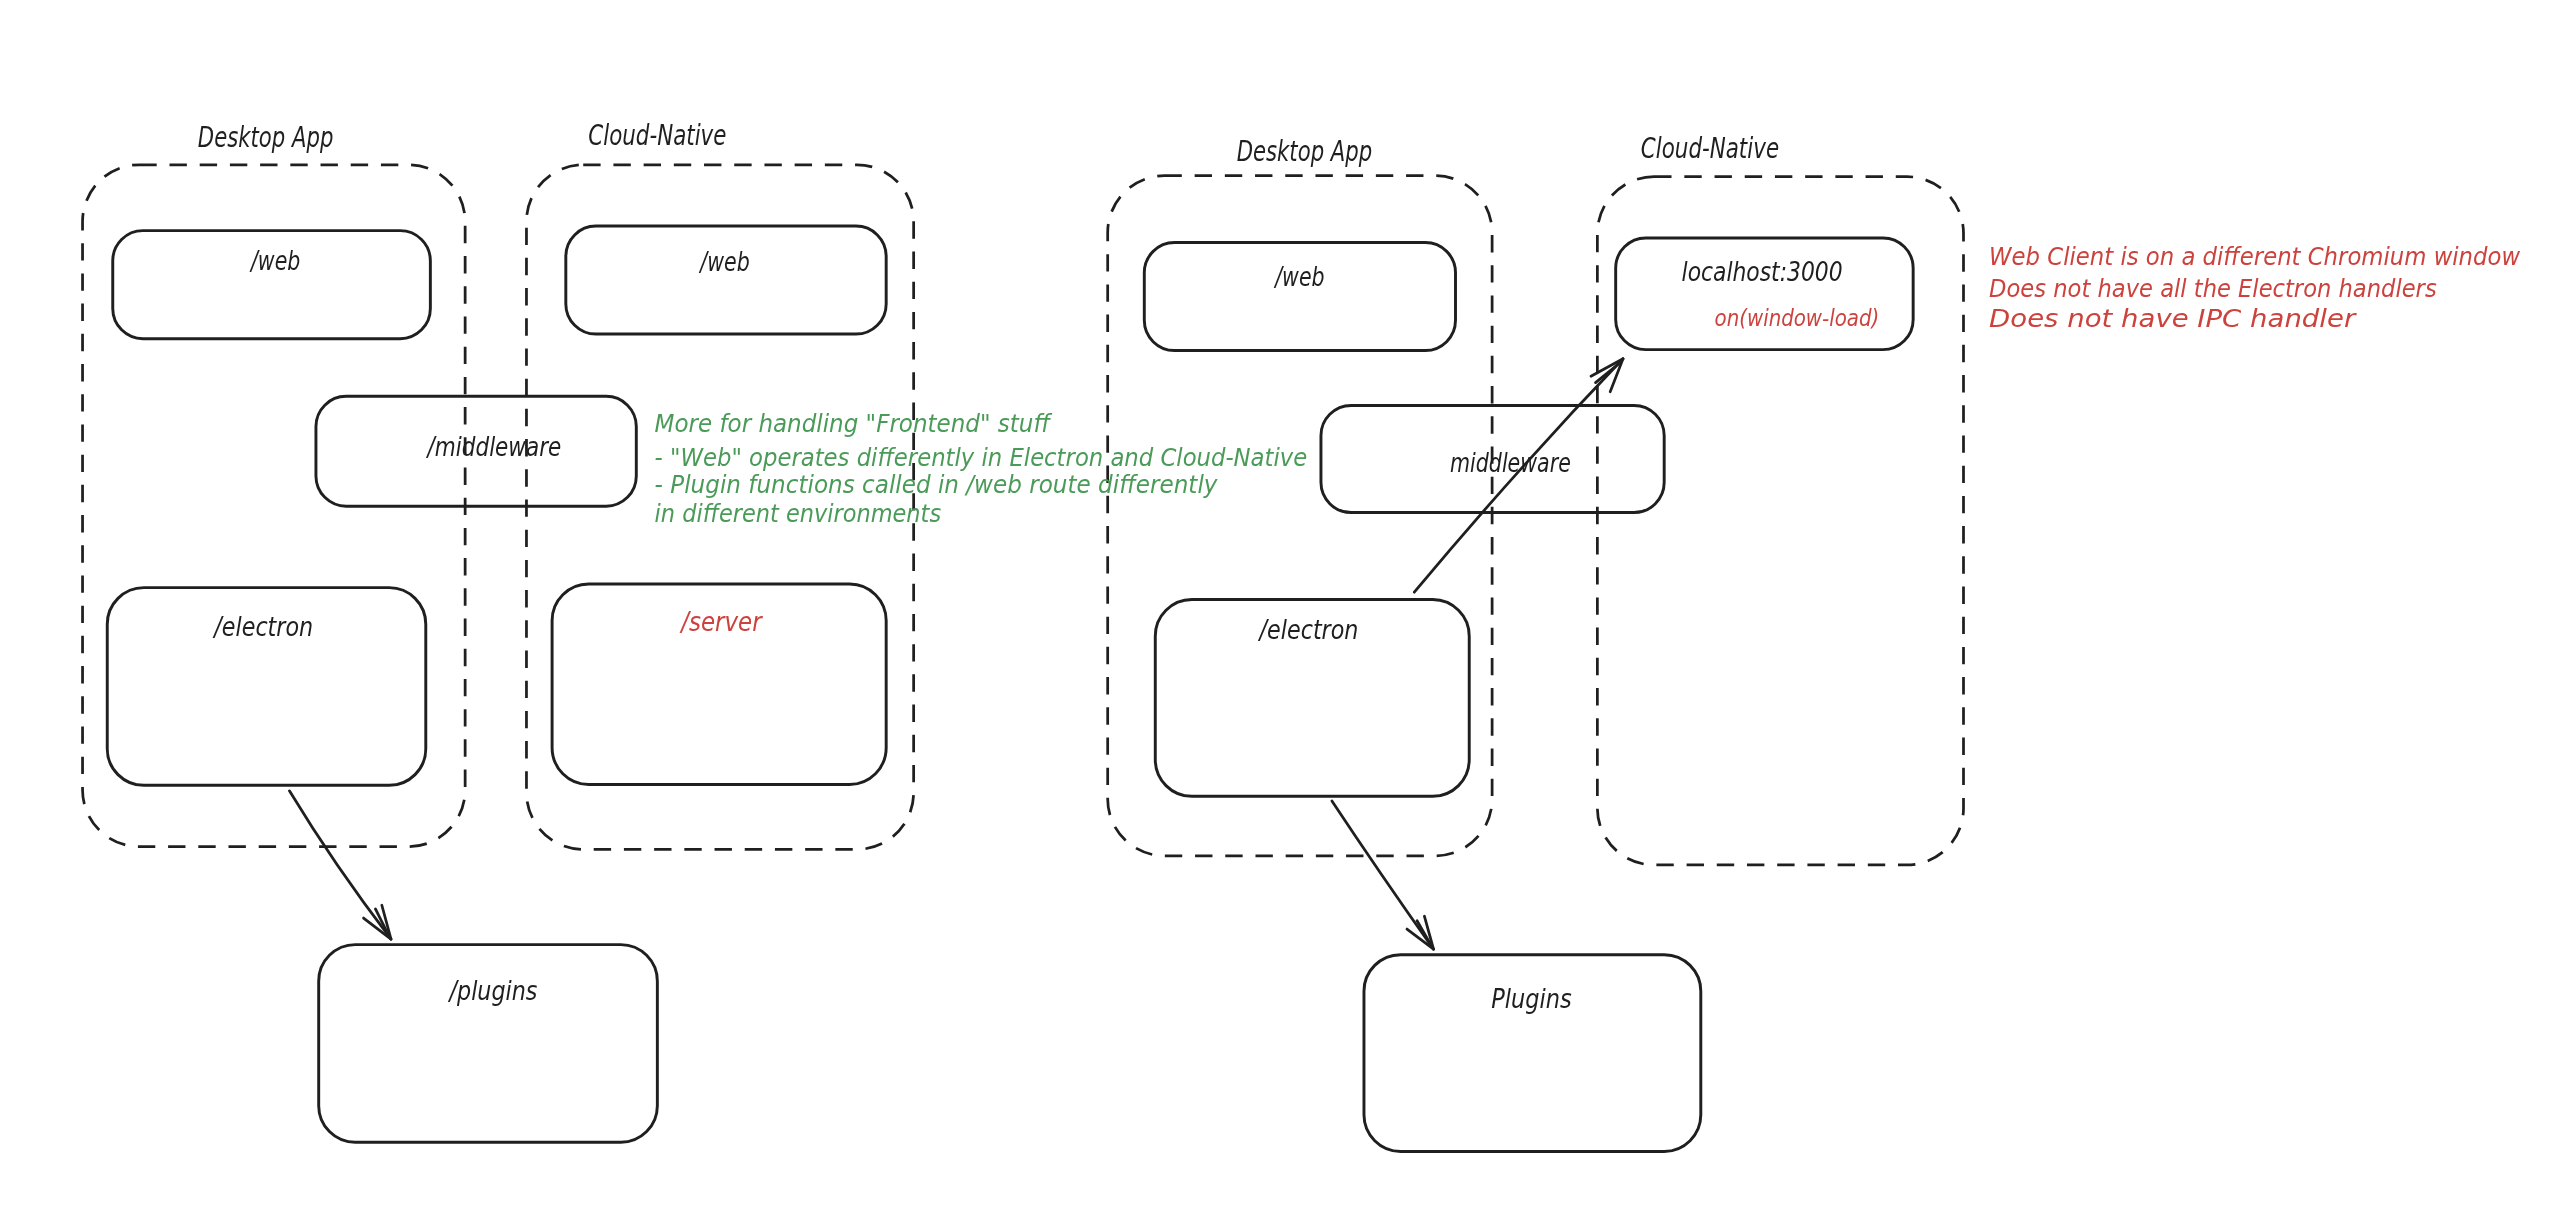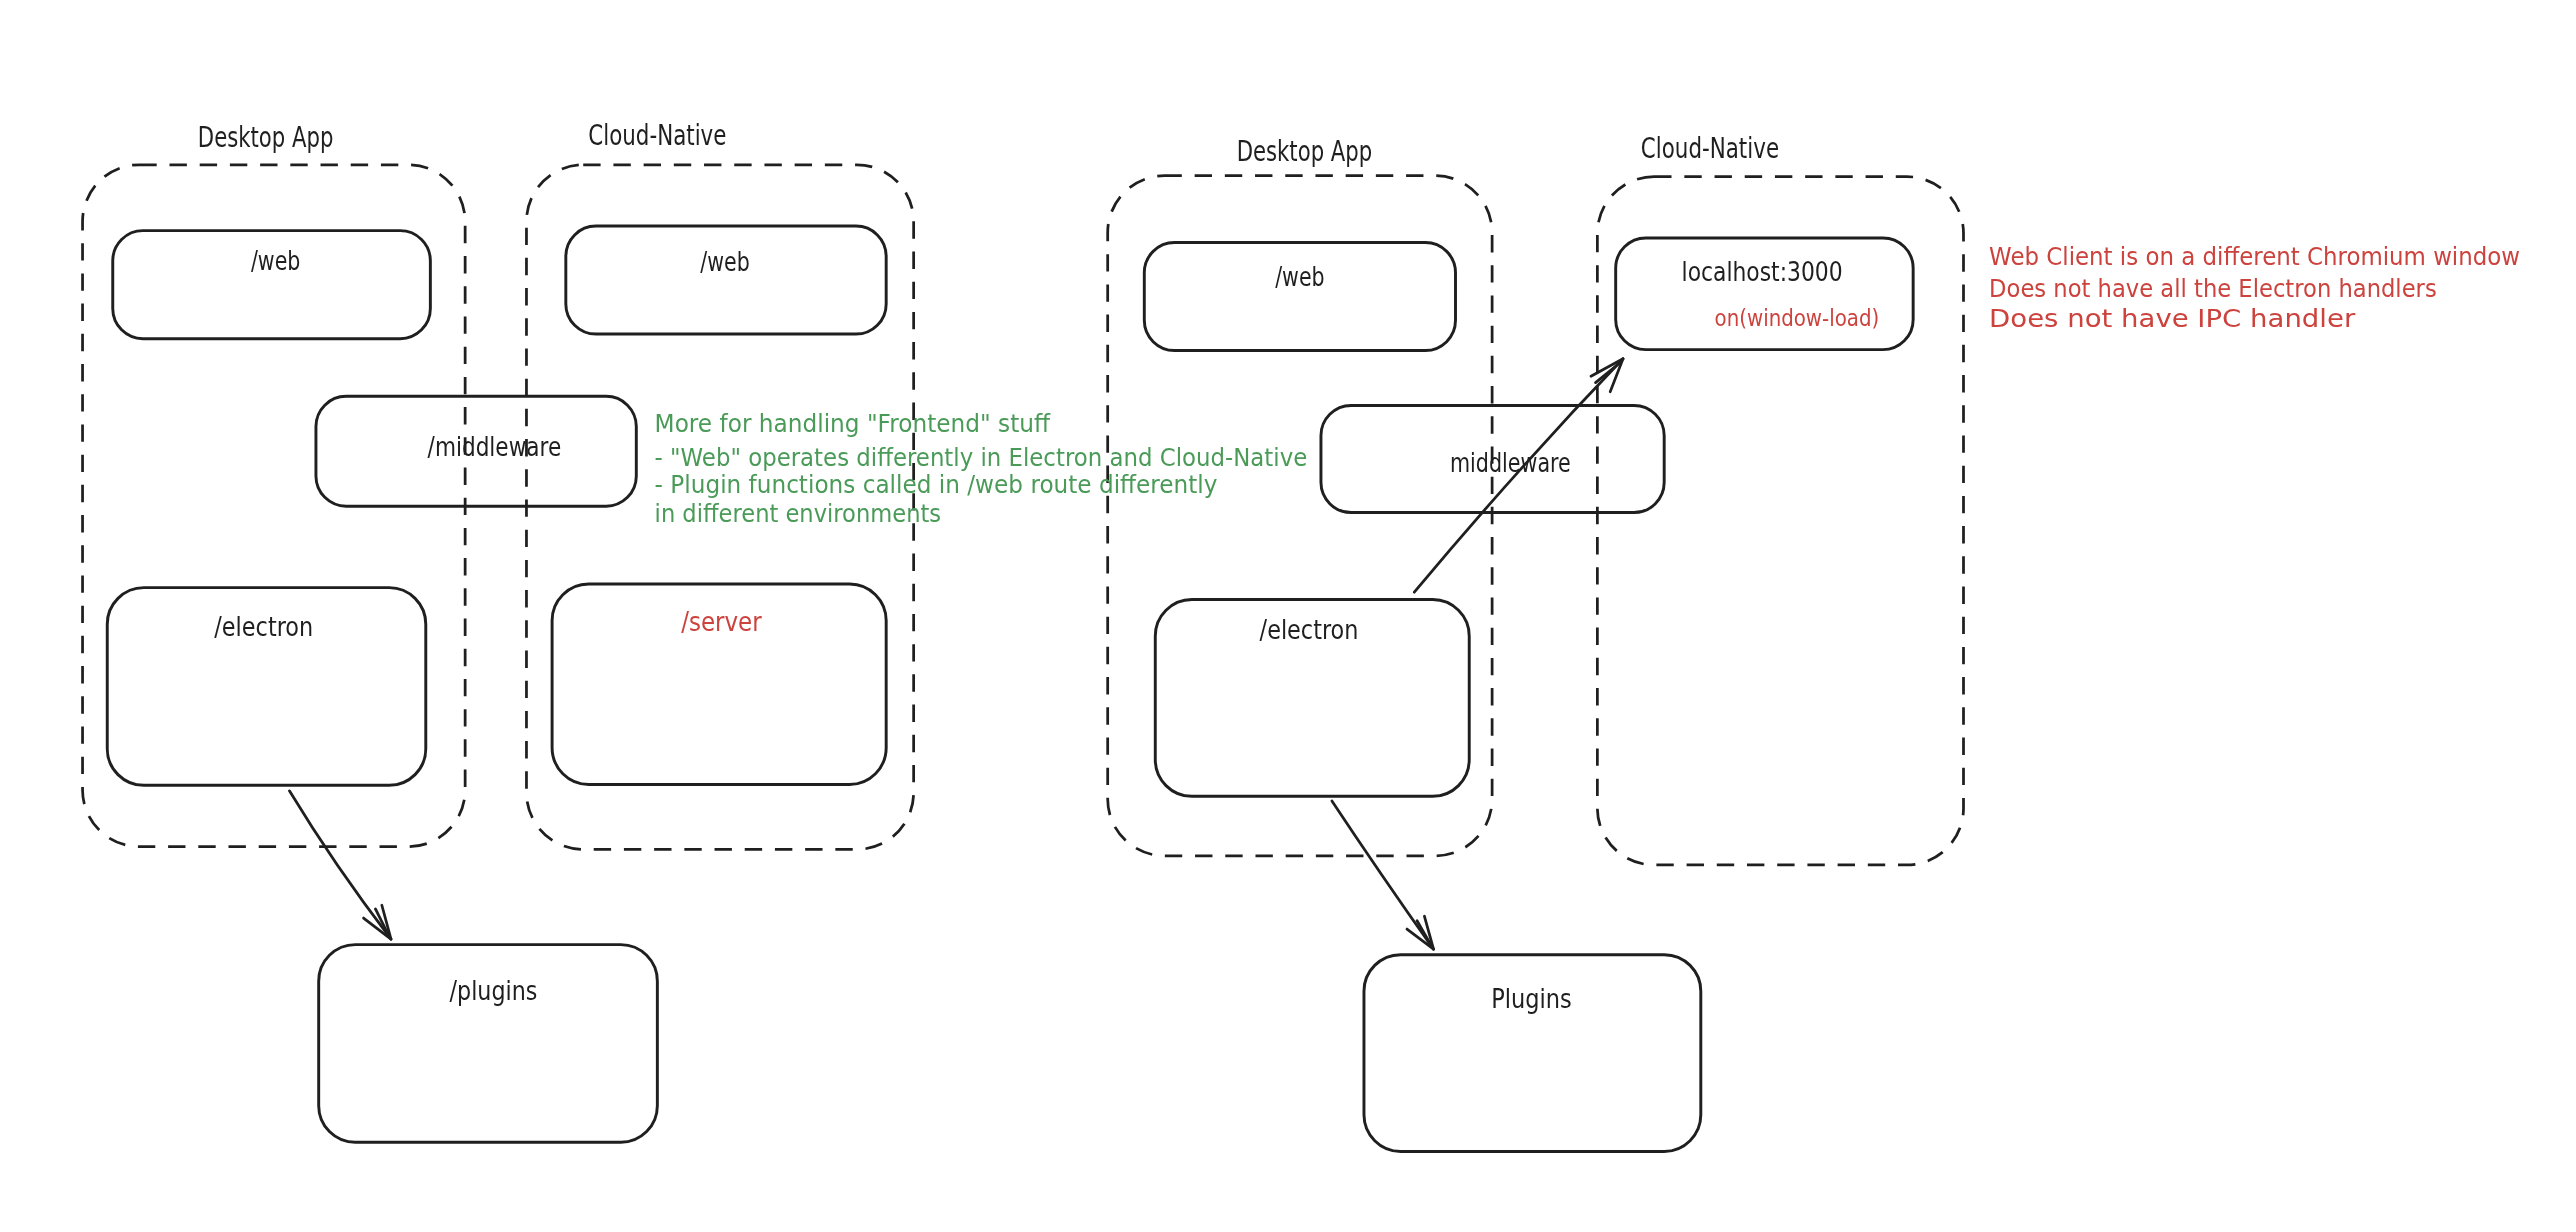--- a/index.html
+++ b/index.html
@@ -12,20 +12,21 @@
     margin: 0;
     padding: 0;
     background: var(--background);
   }
   .canvas-wrap {
     position: relative;
     width: 2576px;
     height: 1232px;
     background: var(--background);
     overflow: hidden;
+    font-style: italic;
   }
   svg { display: block; }
   svg text {
     font-family: "DejaVu Sans", "Liberation Sans", sans-serif;
     fill: var(--ink);
     white-space: pre;
   }
   .container-rect {
     fill: none;
     stroke: var(--ink);

